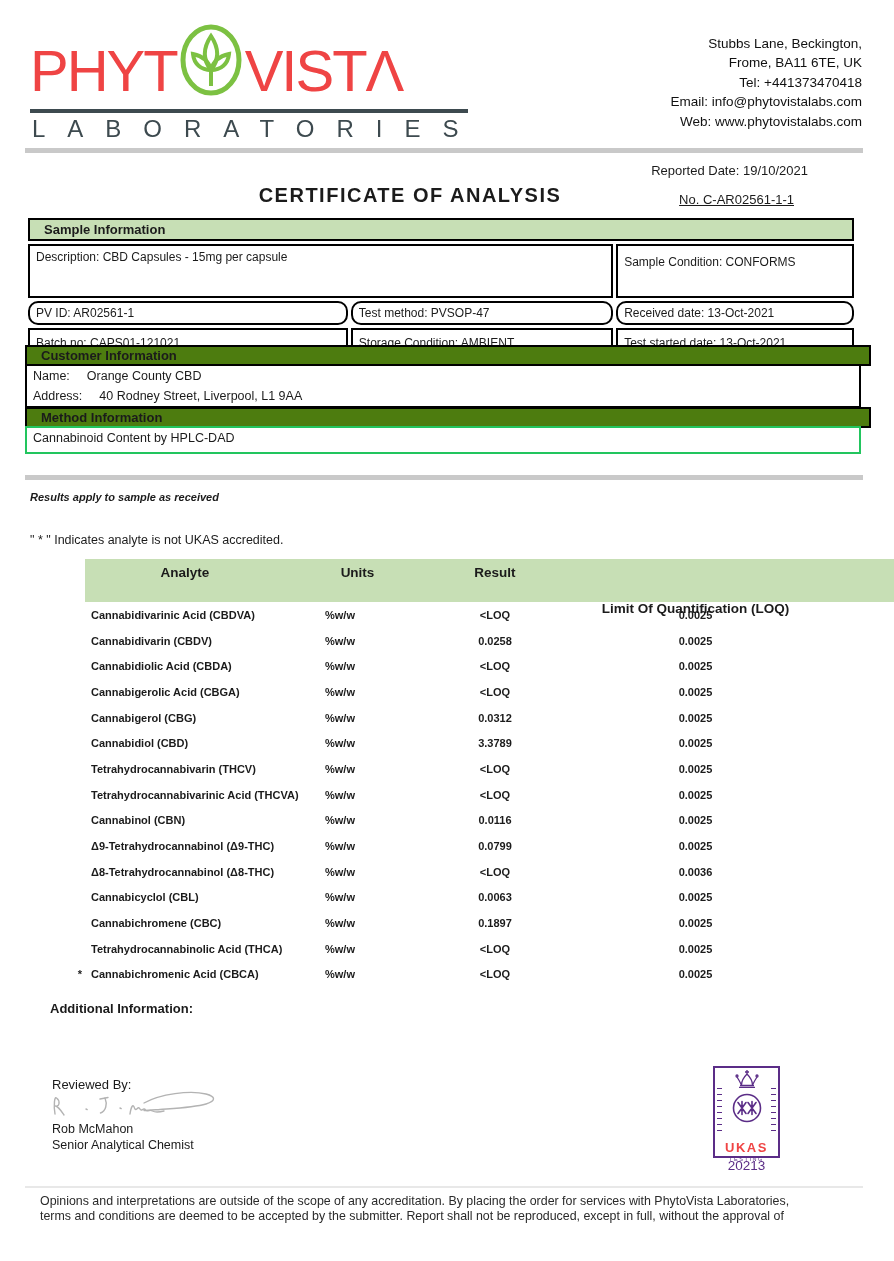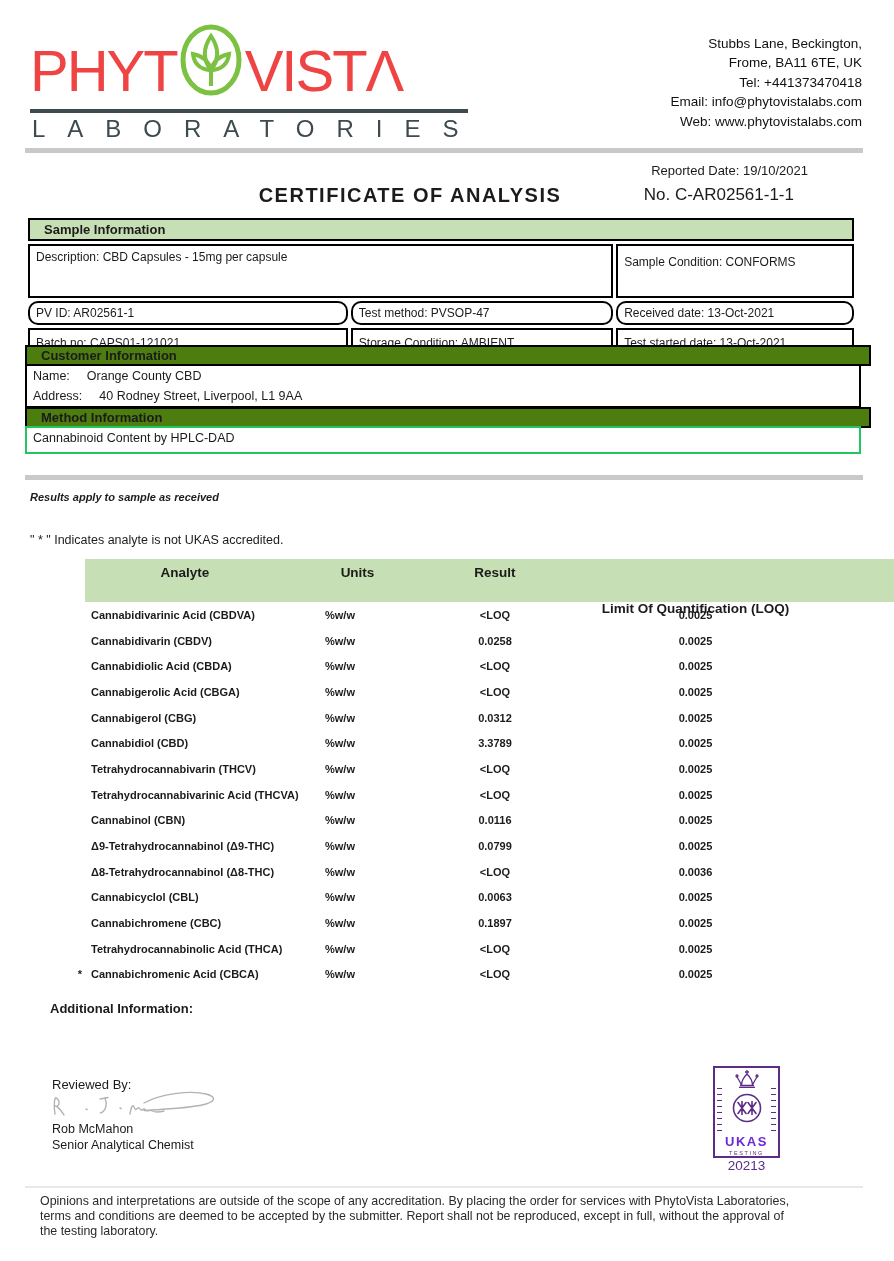--- a/index.html
+++ b/index.html
@@ -17,21 +17,21 @@
 
   .divider{position:absolute;left:25px;width:838px;height:5px;background:#c9c9c9;}
   .divider1{top:148px;}
   .divider2{top:475px;}
   .divider3{top:1186px;height:2px;background:#e8e8e8;}
 
   
   .reported-date{position:absolute;right:86px;top:163px;font-size:13px;}
   .coa-title{position:absolute;left:410px;top:184px;transform:translateX(-50%);
              font-size:20px;font-weight:bold;letter-spacing:1.5px;white-space:nowrap;}
-  .coa-number{position:absolute;right:100px;top:185px;font-size:17px;}
+  .coa-number{position:absolute;right:100px;top:192px;font-size:13px;text-decoration:underline;}
 
   
   .sample-table{position:absolute;left:25px;top:215px;width:832px;border-collapse:separate;border-spacing:3px;}
   .sample-table td{border:2px solid #000;background:#fff;font-size:12px;padding:2px 6px;vertical-align:middle;}
   .sample-table td.bar{background:#c7dfb5;font-weight:bold;padding-left:14px;height:14px;font-size:13px;}
   .sample-table td.desc{height:44px;vertical-align:top;padding-top:4px;}
   .sample-table td.cond{vertical-align:top;padding-top:9px;}
   .sample-table td.r2{height:16px;border-radius:10px;}
   .sample-table td.r3{height:22px;}
 
@@ -72,21 +72,21 @@
   .signature{position:absolute;left:48px;top:1088px;}
   .reviewer-name{position:absolute;left:52px;top:1122px;font-size:12.5px;}
   .reviewer-title{position:absolute;left:52px;top:1138px;font-size:12.5px;}
 
   
   .ukas-box{position:absolute;left:713px;top:1066px;width:63px;height:88px;border:2px solid #5b2d87;
             display:flex;flex-direction:column;align-items:center;}
   .ukas-ticks{position:absolute;top:20px;width:5px;height:44px;
               background:repeating-linear-gradient(to bottom,#5b2d87 0 1.5px,transparent 1.5px 6px);}
   .ticks-l{left:2px;} .ticks-r{right:2px;}
-  .ukas-word{font-size:13px;font-weight:bold;color:#6d28d9;letter-spacing:1.5px;line-height:13px;margin-top:7px;}
+  .ukas-word{font-size:13px;font-weight:bold;color:#ef4444;letter-spacing:1.5px;line-height:13px;margin-top:13px;}
   .ukas-type{font-size:5.5px;color:#5b2d87;letter-spacing:1.6px;margin-top:2px;}
   .ukas-number{position:absolute;left:713px;top:1158px;width:67px;text-align:center;
                font-size:13.5px;color:#5b2d87;}
 
   
   .disclaimer{position:absolute;left:40px;top:1194px;width:830px;font-size:12.4px;line-height:15px;color:#2a2a2a;}
 </style>
 </head>
 <body>
 
@@ -317,16 +317,15 @@
     <span class="ukas-word">UKAS</span>
     <span class="ukas-type">TESTING</span>
   </div>
   <div class="ukas-number">20213</div>
 
   <div class="divider divider3"></div>
 
   <div class="disclaimer">
     <div>Opinions and interpretations are outside of the scope of any accreditation. By placing the order for services with PhytoVista Laboratories,</div>
     <div>terms and conditions are deemed to be accepted by the submitter. Report shall not be reproduced, except in full, without the approval of</div>
-    <div>the testing laboratory.</div>
   </div>
 
 </div>
 
 </body></html>

